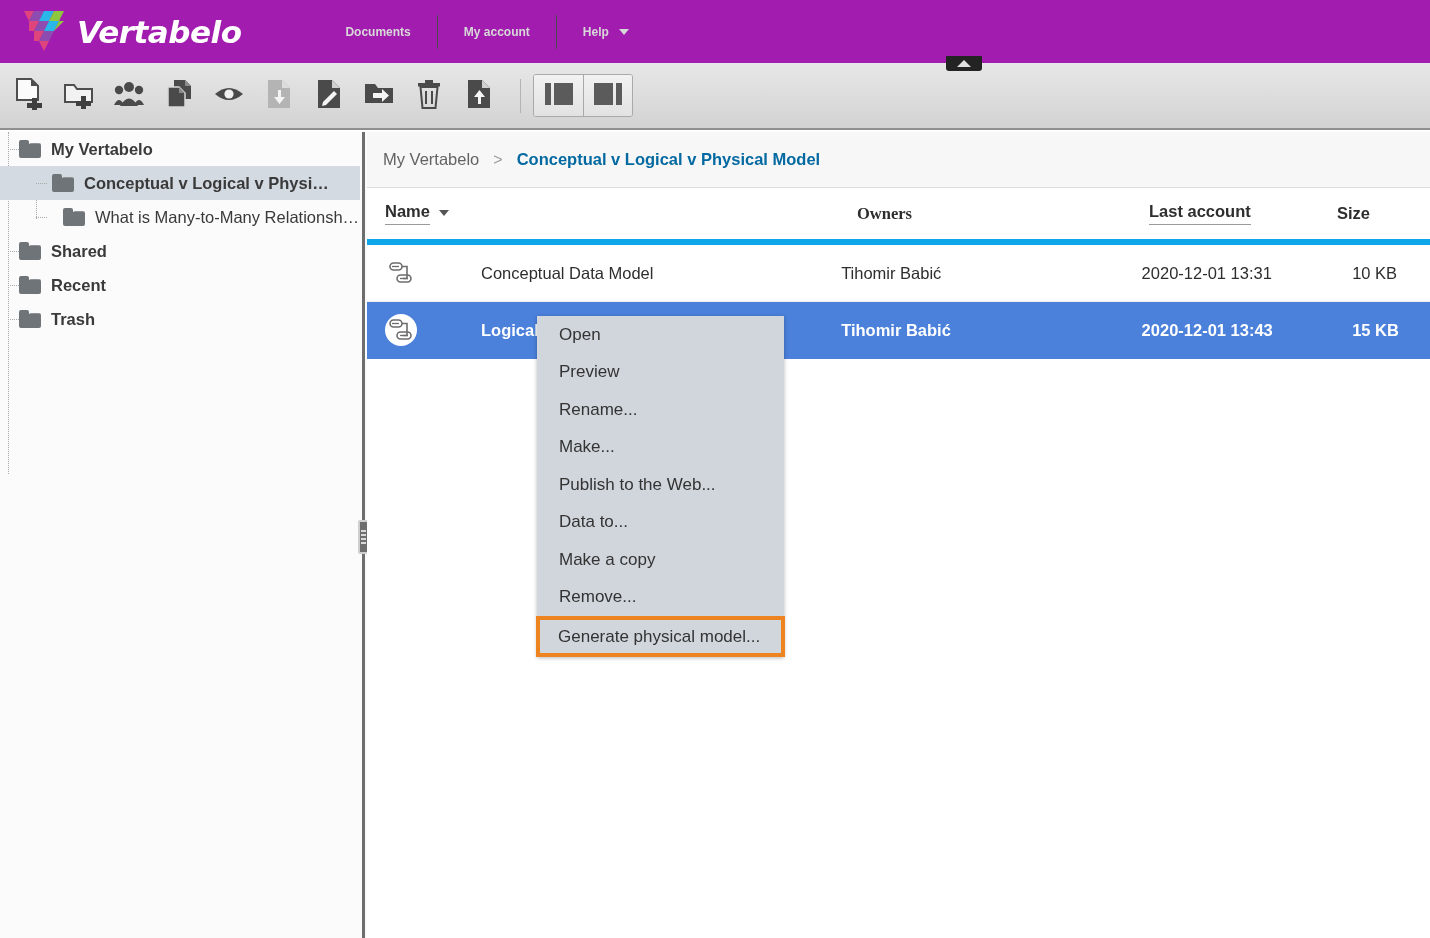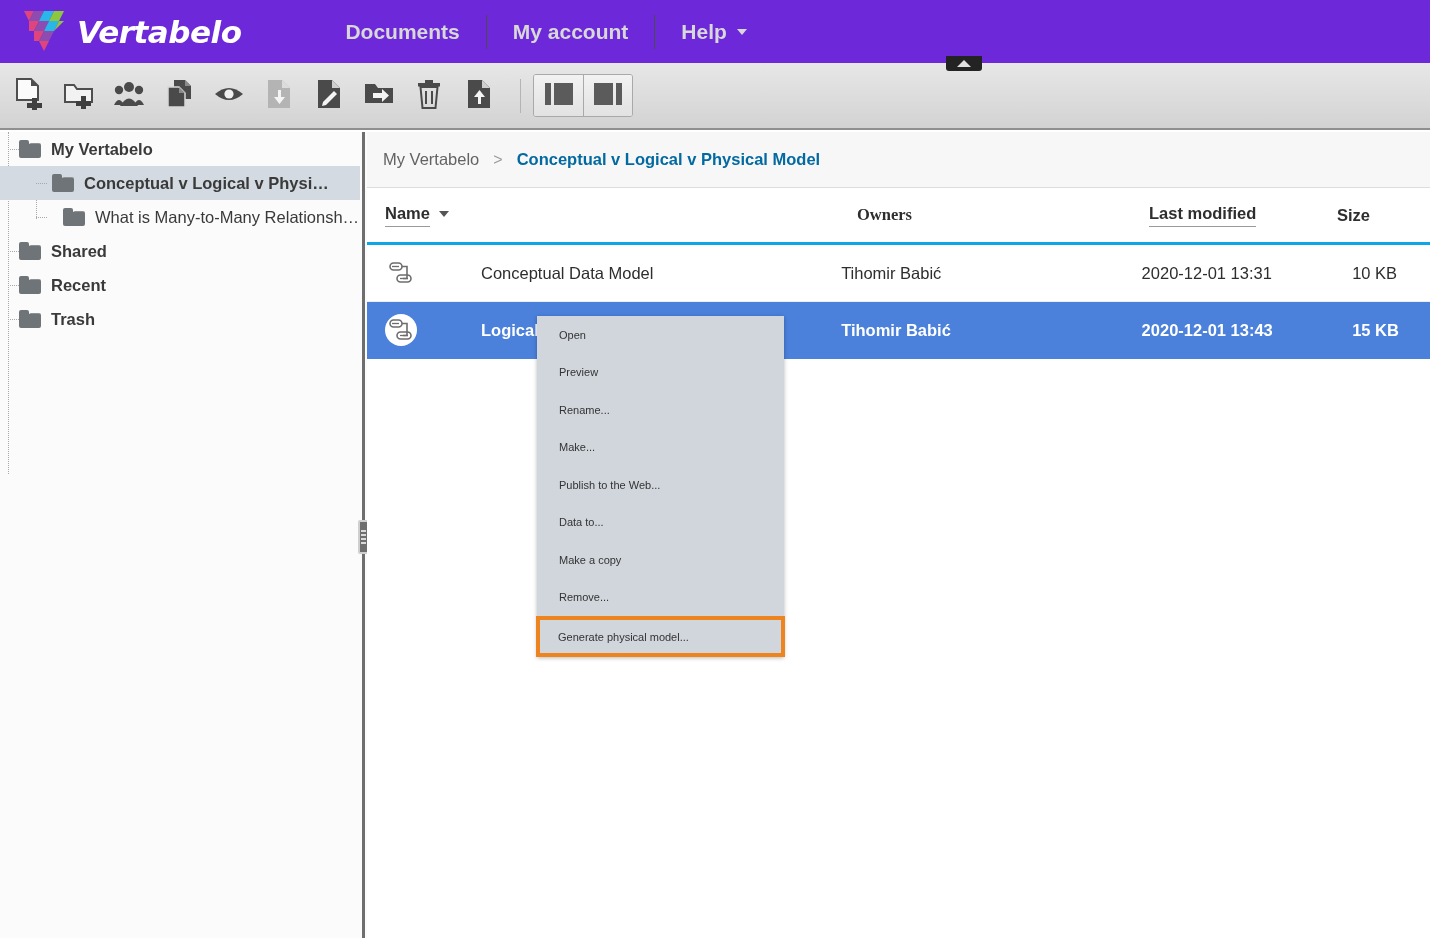--- a/index.html
+++ b/index.html
@@ -6,33 +6,33 @@
   html, body {
     width: 1430px; height: 938px;
     font-family: "Liberation Sans", sans-serif;
     background: #ffffff;
     overflow: hidden;
   }
 
   
   #topbar {
     position: absolute; left: 0; top: 0; width: 1430px; height: 63px;
-    background: #6d28d9;
+    background: #a21caf;
     display: flex; align-items: center;
   }
   #logo-wrap { display: flex; align-items: center; margin-left: 22px; }
   #logo-mark { width: 46px; height: 48px; position: relative; }
   #logo-text {
     color: #ffffff; font-size: 31px; font-weight: bold;
     font-style: italic; letter-spacing: -0.5px; margin-left: 9px;
     font-family: "DejaVu Sans", sans-serif;
   }
   #nav-items { display: flex; align-items: center; margin-left: 78px; height: 36px; }
   .nav-item {
-    color: #d8d8d8; font-size: 21px; font-weight: bold;
+    color: #d8d8d8; font-size: 12px; font-weight: bold;
     padding: 0 26px; line-height: 36px; height: 36px;
     cursor: pointer; white-space: nowrap;
     display: flex; align-items: center;
   }
   .nav-div { width: 1px; height: 34px; background: #4a4a4a; }
   .caret-down {
     width: 0; height: 0; margin-left: 10px;
     border-left: 5px solid transparent; border-right: 5px solid transparent;
     border-top: 6px solid #d8d8d8;
   }
@@ -119,21 +119,21 @@
   #breadcrumb {
     height: 56px; background: #f7f7f7; border-bottom: 1px solid #dddddd;
     display: flex; align-items: center; padding-left: 16px;
   }
   .crumb { font-size: 16.5px; color: #636363; cursor: pointer; }
   .crumb.current { color: #0369a1; font-weight: bold; cursor: default; }
   .crumb-sep { color: #9a9a9a; font-size: 16px; margin: 0 14px; }
 
   #table-head {
     height: 57px; display: flex; align-items: center;
-    border-bottom: 3px solid #0ea5e9; background: #ffffff;
+    border-bottom: 6px solid #0ea5e9; background: #ffffff;
   }
   .th {
     font-size: 16.5px; font-weight: bold; color: #2e2e2e;
     display: flex; align-items: center; cursor: pointer;
   }
   .th .u { border-bottom: 1px solid #9a9a9a; padding-bottom: 3px; }
   .sort-arrow {
     width: 0; height: 0; margin-left: 9px; margin-bottom: 2px;
     border-left: 5px solid transparent; border-right: 5px solid transparent;
     border-top: 6px solid #555;
@@ -163,21 +163,21 @@
   .name-text { overflow: hidden; text-overflow: ellipsis; white-space: nowrap; }
 
   
   #ctxmenu {
     position: absolute; left: 537px; top: 316px; width: 247px;
     background: #d1d6dd; z-index: 30;
     box-shadow: 0 1px 4px rgba(0,0,0,0.28);
   }
   .mi {
     height: 37.5px; display: flex; align-items: center;
-    padding-left: 22px; font-size: 11px; color: #333333; cursor: pointer;
+    padding-left: 22px; font-size: 17px; color: #333333; cursor: pointer;
     white-space: nowrap;
   }
   .mi.highlighted {
     border: 4px solid #ee8420; height: 41px;
     margin: 0 -1px; padding-left: 18px; background: #d1d6dd;
   }
 </style>
 </head>
 <body>
 
@@ -446,21 +446,21 @@
 
   <div id="table-head">
     <div class="th col-name">
       <span class="u">Name</span>
       <span class="sort-arrow"></span>
     </div>
     <div class="th col-owner">
       <span>Owners</span>
     </div>
     <div class="th col-mod">
-      <span class="u">Last modified</span>
+      <span class="u">Last account</span>
     </div>
     <div class="th col-size">
       <span>Size</span>
     </div>
   </div>
 
   <div class="row">
     <div class="name-cell">
       <span class="model-ico">
         <span class="disc"></span>

